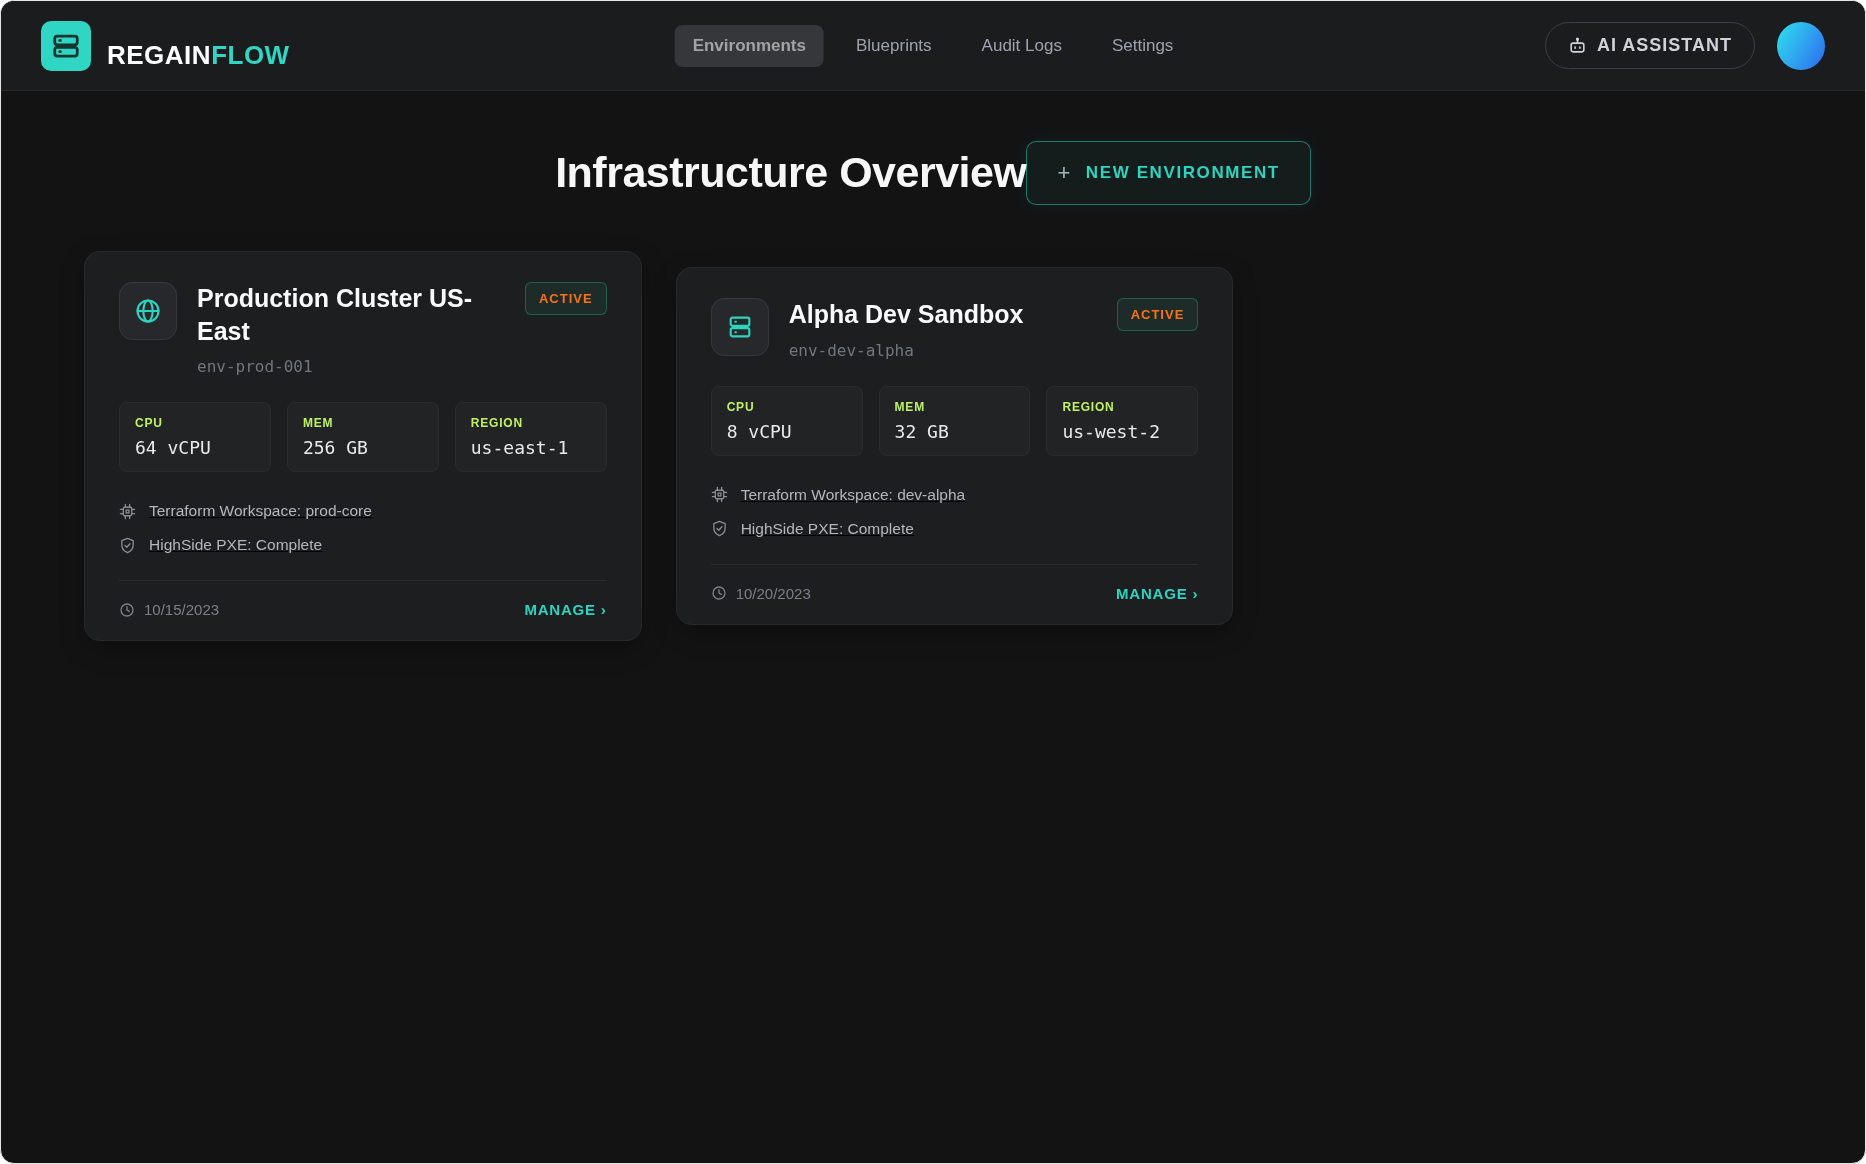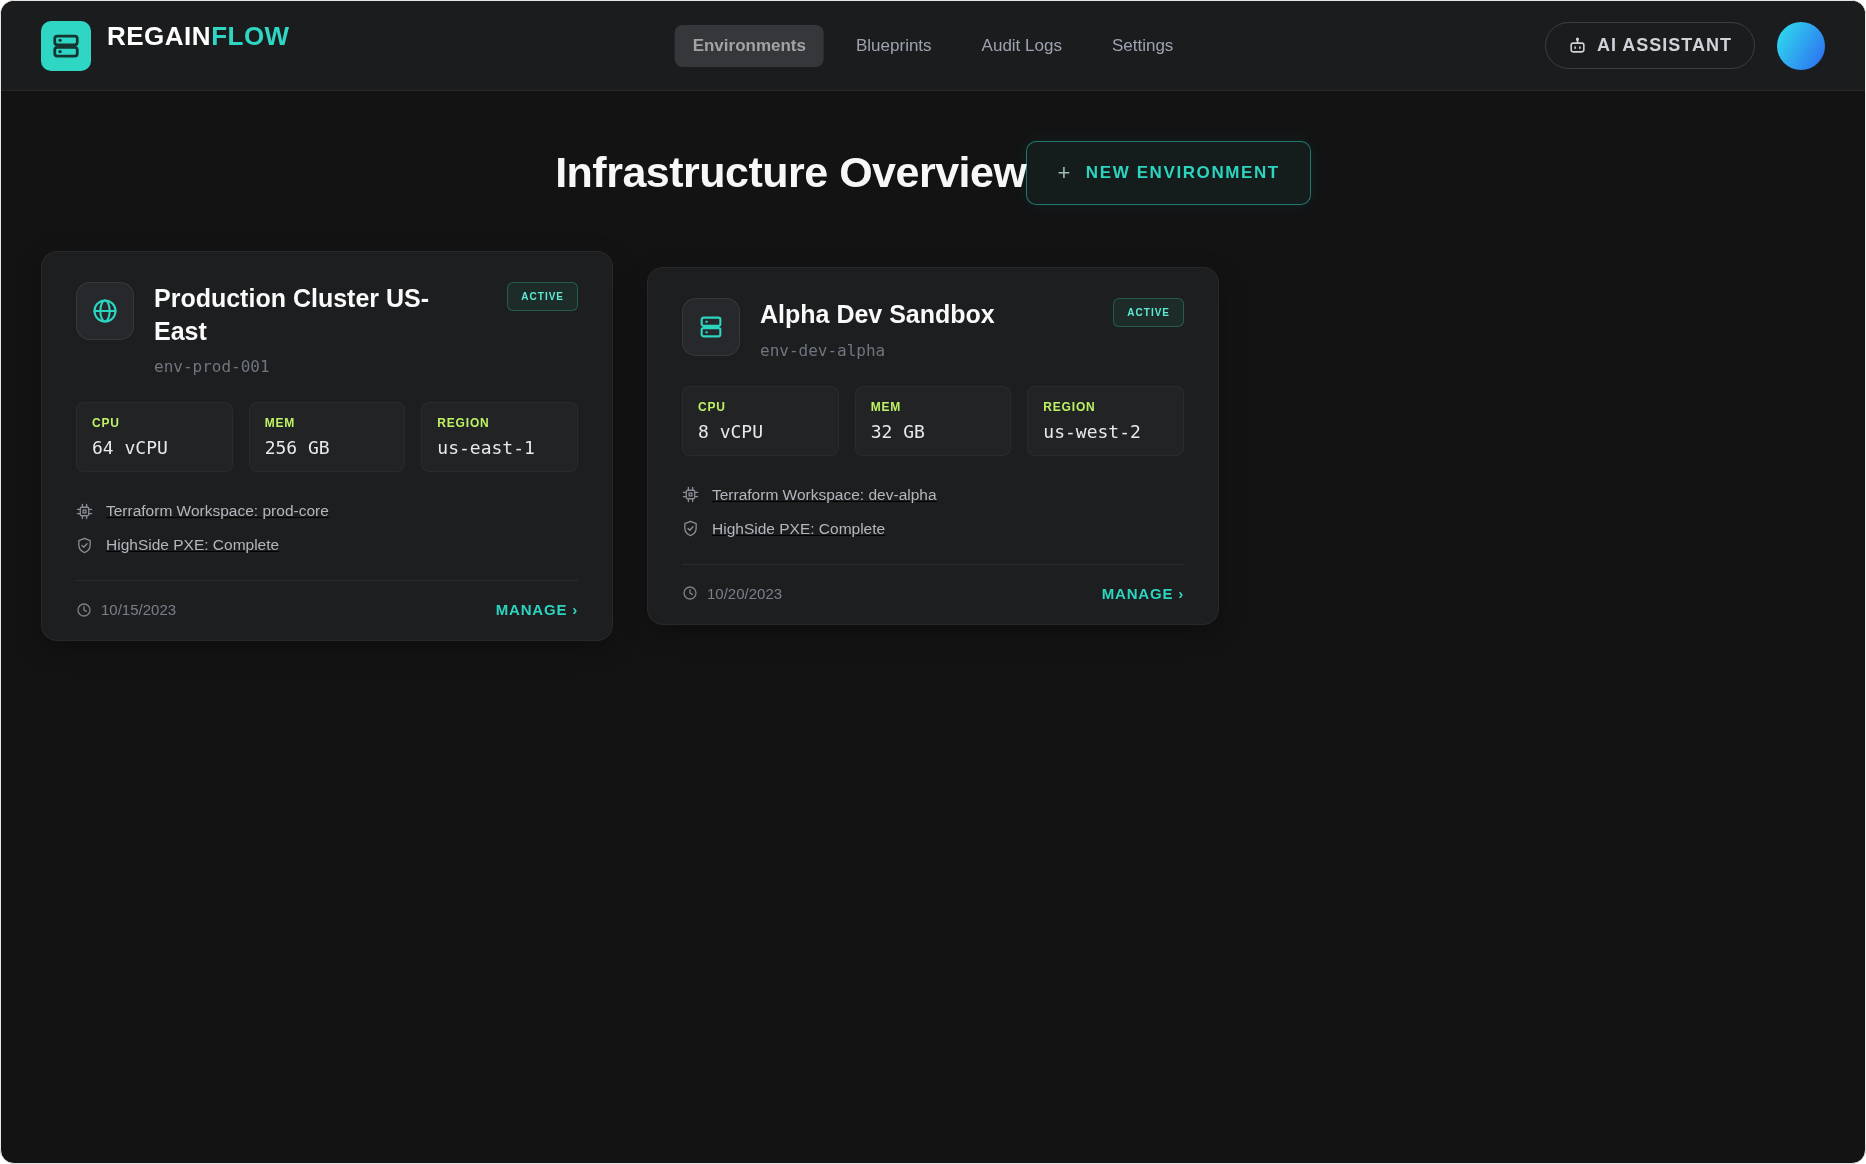--- a/index.html
+++ b/index.html
@@ -21,21 +21,21 @@
   
   .navbar {
     height: 90px;
     background: #1b1c1e;
     border-bottom: 1px solid rgba(255,255,255,0.06);
     display: flex;
     align-items: center;
     padding: 0 40px;
     position: relative;
   }
-  .brand { display: flex; align-items: flex-start; gap: 16px; }
+  .brand { display: flex; align-items: flex-end; gap: 16px; }
   .logo-box {
     width: 50px; height: 50px;
     background: #2fd6c3;
     border-radius: 10px;
     display: flex; align-items: center; justify-content: center;
   }
   .brand-name { font-size: 26px; font-weight: 800; letter-spacing: 0.5px; color: #ffffff; }
   .brand-name .accent { color: #2fd6c3; }
 
   .nav-links {
@@ -111,20 +111,21 @@
   }
   .new-env-btn .plus { color: #9fb9b4; font-size: 22px; font-weight: 400; line-height: 1; }
 
   
   .cards-grid {
     margin-top: 46px;
     display: grid;
     grid-template-columns: repeat(3, 1fr);
     gap: 34px;
     align-items: center;
+    margin-left: 43px;
   }
   .env-card {
     background: #1d1e20;
     border: 1px solid rgba(255,255,255,0.05);
     border-radius: 16px;
     padding: 30px 34px 22px 34px;
     box-shadow: 0 8px 24px rgba(0,0,0,0.25);
   }
   .card-header { display: flex; align-items: flex-start; gap: 20px; }
   .card-icon-box {
@@ -144,26 +145,26 @@
     max-width: 290px;
   }
   .env-id {
     margin-top: 10px;
     font-family: "DejaVu Sans Mono", monospace;
     font-size: 16px;
     color: #6f767f;
   }
   .status-badge {
     flex: 0 0 auto;
-    color: #5eead4;
+    color: #f97316;
     background: rgba(52,211,153,0.08);
     border: 1px solid rgba(52,211,153,0.3);
     border-radius: 6px;
     padding: 8px 13px;
-    font-size: 10px;
+    font-size: 13px;
     font-weight: 800;
     letter-spacing: 1px;
   }
 
   .stats-row { margin-top: 26px; display: flex; gap: 16px; }
   .stat-box {
     flex: 1 1 0;
     background: #222325;
     border: 1px solid rgba(255,255,255,0.04);
     border-radius: 8px;

